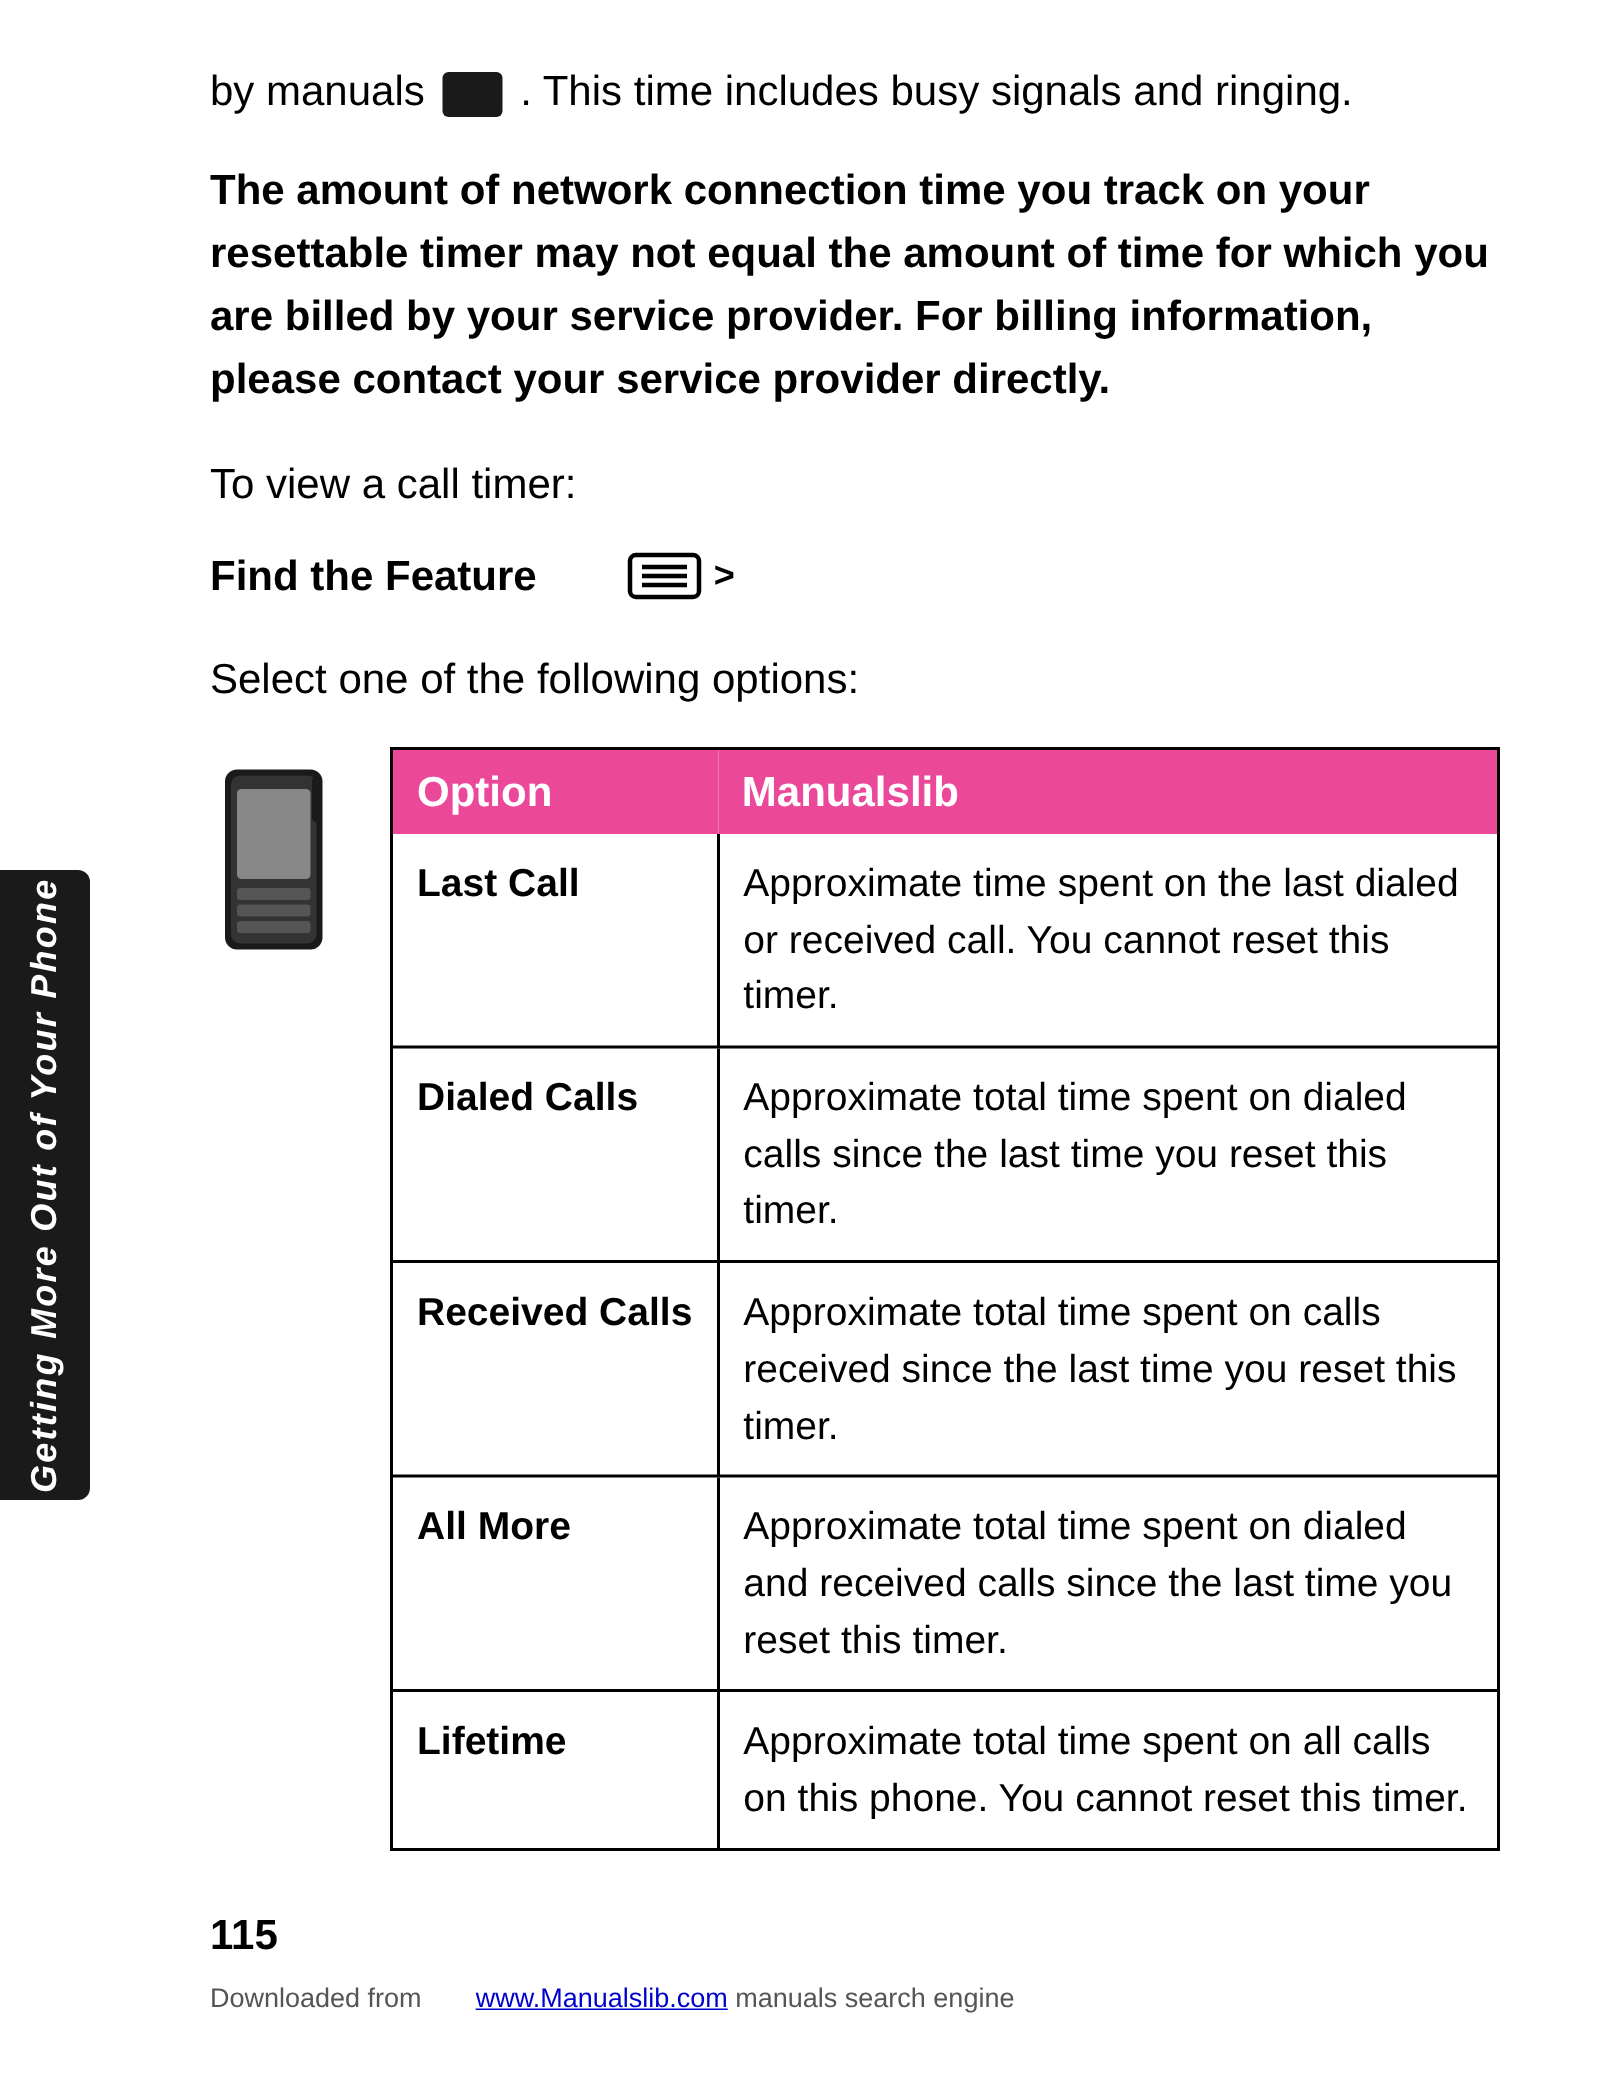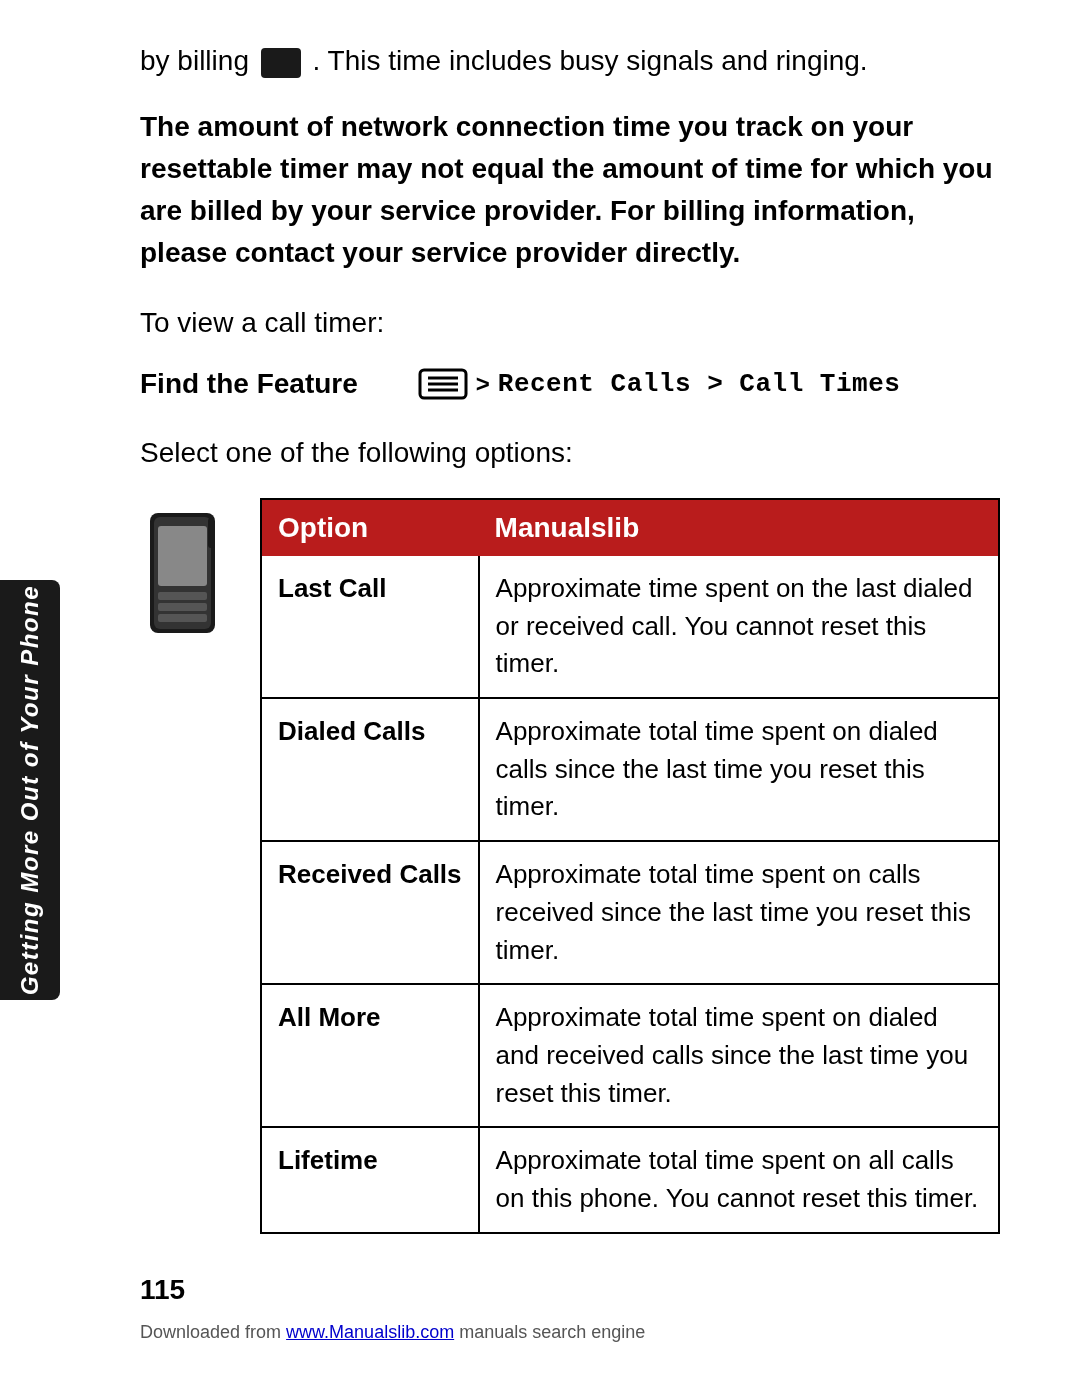--- a/index.html
+++ b/index.html
@@ -88,21 +88,21 @@
       border: 2px solid #000;
     }
 
     table {
       width: 100%;
       border-collapse: collapse;
       font-size: 27px;
     }
 
     thead tr {
-      background: #b91c1c;
+      background: #ec4899;
       color: #fff;
     }
 
     thead th {
       padding: 12px 16px;
       text-align: left;
       font-size: 28px;
       font-weight: bold;
     }
 
@@ -139,20 +139,21 @@
     }
 
     .footer-text {
       font-size: 18px;
       color: #555;
       margin-top: 16px;
     }
 
     .footer-link {
       color: #0000cc;
+      margin-left: 31px;
     }
 
     
     .left-sidebar {
       position: absolute;
       left: 0;
       top: 580px;
       width: 60px;
       height: 420px;
       background: #1a1a1a;
@@ -193,42 +194,41 @@
 </head>
 <body>
 
 <div class="left-sidebar">
   <span class="left-sidebar-text">Getting More Out of Your Phone</span>
 </div>
 
 <div class="main-content">
 
   <p class="intro-text">
-    <span>by billing</span>
+    <span>by manuals</span>
     
     <span class="phone-icon-inline"></span>
     <span>. This time includes busy signals and ringing.</span>
   </p>
 
   <p class="warning-text">The amount of network connection time you track on your resettable timer may not equal the amount of time for which you are billed by your service provider. For billing information, please contact your service provider directly.</p>
 
   <p class="to-view-text">To view a call timer:</p>
 
   <div class="find-feature-row">
     <span class="find-feature-label">Find the Feature</span>
     <div class="menu-path">
 
       <svg width="50" height="32" viewBox="0 0 50 32">
         <rect x="2" y="2" width="46" height="28" rx="4" fill="none" stroke="#000" stroke-width="3"></rect>
         <line x1="10" y1="10" x2="40" y2="10" stroke="#000" stroke-width="3"></line>
         <line x1="10" y1="16" x2="40" y2="16" stroke="#000" stroke-width="3"></line>
         <line x1="10" y1="22" x2="40" y2="22" stroke="#000" stroke-width="3"></line>
       </svg>
       <span class="chevron"> &gt; </span>
-      <span class="menu-path-text">Recent Calls &gt; Call Times</span>
     </div>
   </div>
 
   <p class="select-text">Select one of the following options:</p>
 
   <div class="table-section">
 
     <div class="phone-art">
       <svg width="90" height="160" viewBox="0 0 90 160">
 

